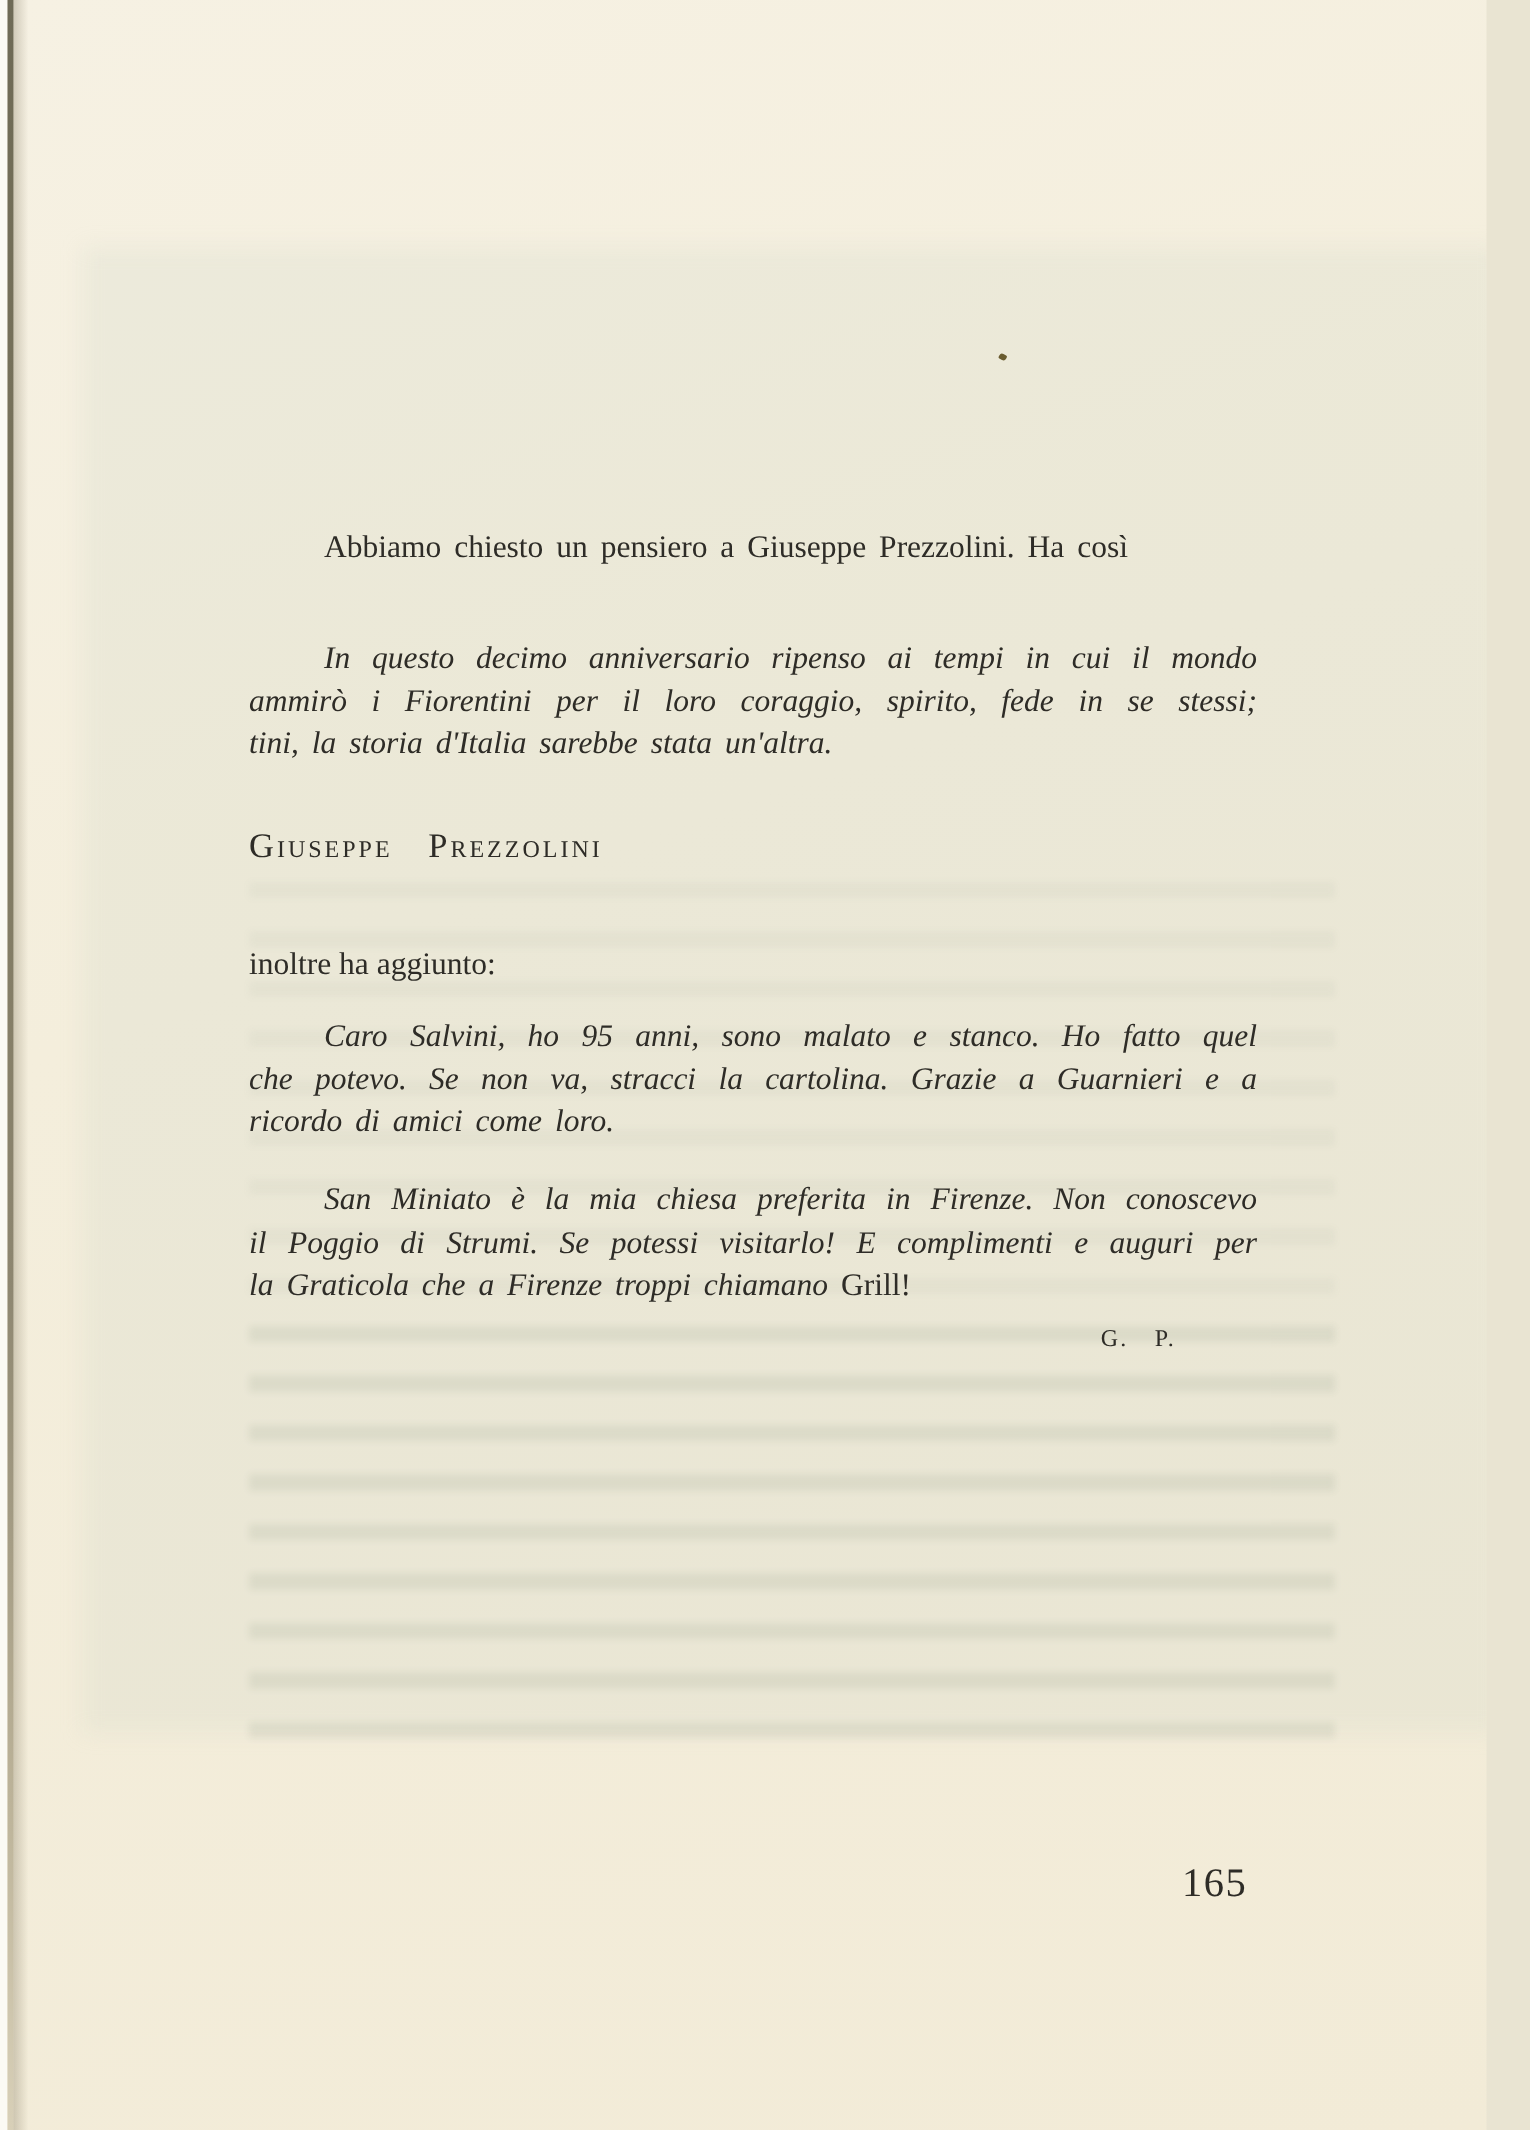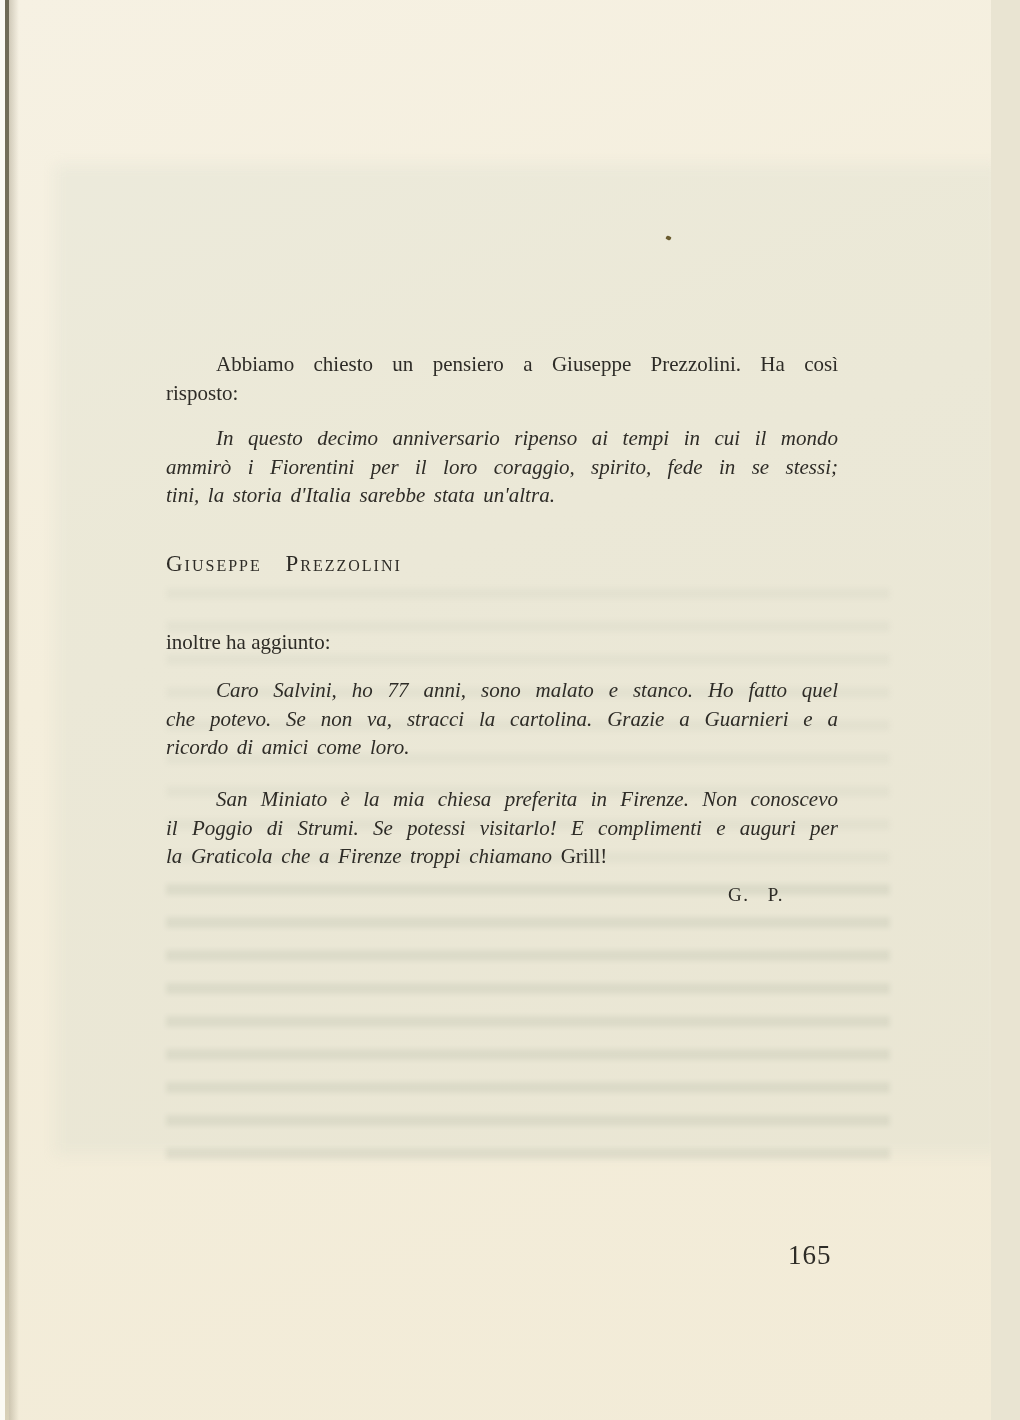--- a/index.html
+++ b/index.html
@@ -54,21 +54,21 @@
   .italic{font-style:italic;}
   .roman{font-style:normal;}
   .signature{
     position:absolute;left:166px;top:551px;width:620px;
     text-align:left;font-variant:small-caps;
     font-size:23px;letter-spacing:2px;word-spacing:16px;
   }
   .more{position:absolute;left:166px;top:630px;font-size:21px;}
   .initials{
     position:absolute;left:166px;top:884px;width:618px;
-    text-align:right;font-size:19px;letter-spacing:1.5px;word-spacing:12px;
+    text-align:right;font-size:16px;letter-spacing:1.5px;word-spacing:12px;
   }
   .pagenum{position:absolute;left:788px;top:1240px;font-size:27px;letter-spacing:1px;}
   
   .intro{top:350px;}
   .quote1{top:424px;}
   .quote2a{top:676px;}
   .quote2b{top:785px;}
 </style>
 </head>
 <body>
@@ -81,35 +81,34 @@
 
   <div class="ghost-tint"></div>
   <div class="ghost-lines ghost-a"></div>
   <div class="ghost-lines ghost-b"></div>
   <div class="speck"></div>
 
   <div class="content">
 
     <div class="para roman indent-first intro">
         <div class="tline">Abbiamo chiesto un pensiero a Giuseppe Prezzolini. Ha così</div>
-        <div class="tline">risposto:</div>
       </div>
 
     <div class="para italic indent-first quote1">
         <div class="tline">In questo decimo anniversario ripenso ai tempi in cui il mondo</div>
         <div class="tline">ammirò i Fiorentini per il loro coraggio, spirito, fede in se stessi;</div>
         <div class="tline">tini, la storia d'Italia sarebbe stata un'altra.</div>
       </div>
 
     <div class="signature">Giuseppe Prezzolini</div>
 
     <div class="more">inoltre ha aggiunto:</div>
 
     <div class="para italic indent-first quote2a">
-        <div class="tline">Caro Salvini, ho 77 anni, sono malato e stanco. Ho fatto quel</div>
+        <div class="tline">Caro Salvini, ho 95 anni, sono malato e stanco. Ho fatto quel</div>
         <div class="tline">che potevo. Se non va, stracci la cartolina. Grazie a Guarnieri e a</div>
         <div class="tline">ricordo di amici come loro.</div>
       </div>
 
     <div class="para italic indent-first quote2b">
         <div class="tline">San Miniato è la mia chiesa preferita in Firenze. Non conoscevo</div>
         <div class="tline">il Poggio di Strumi. Se potessi visitarlo! E complimenti e auguri per</div>
         <div class="tline"><span class="italic">la Graticola che a Firenze troppi chiamano </span><span class="roman">Grill!</span></div>
       </div>
 

